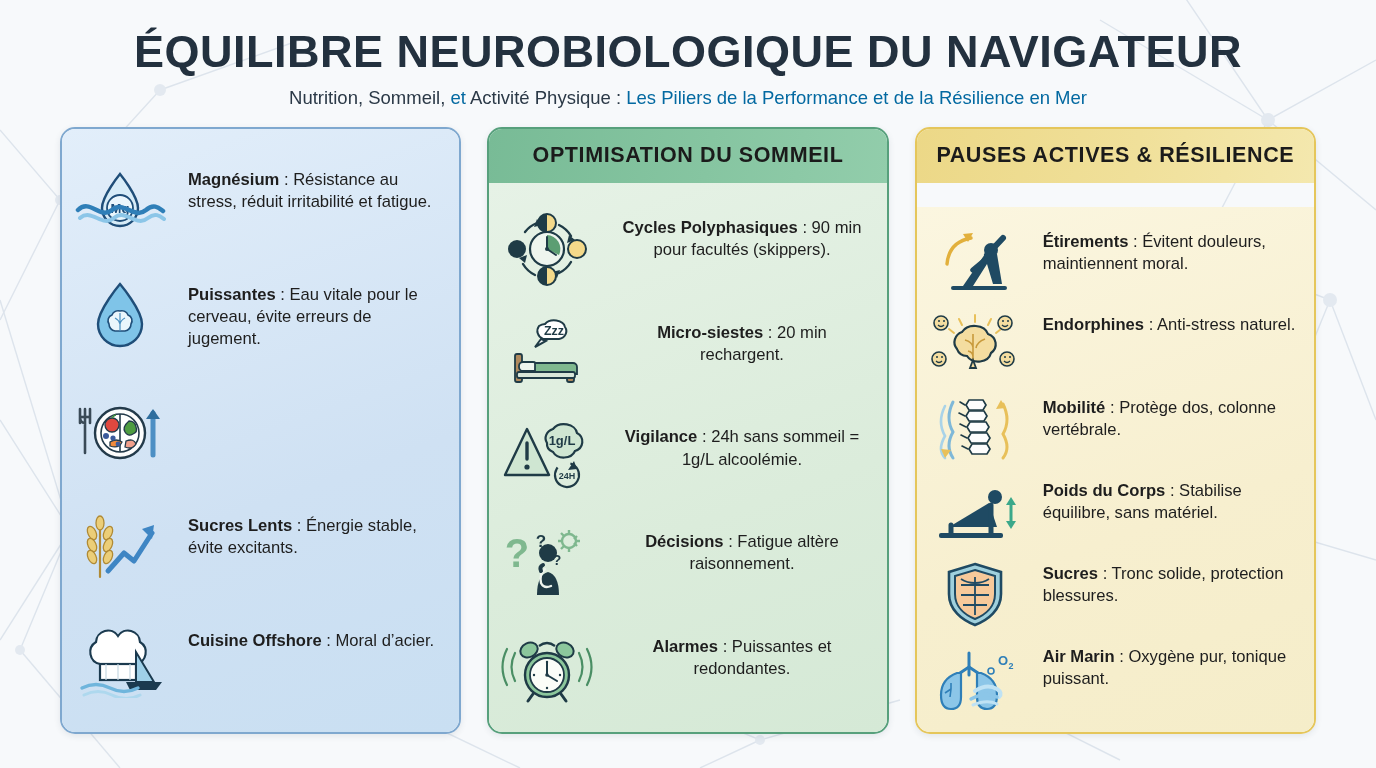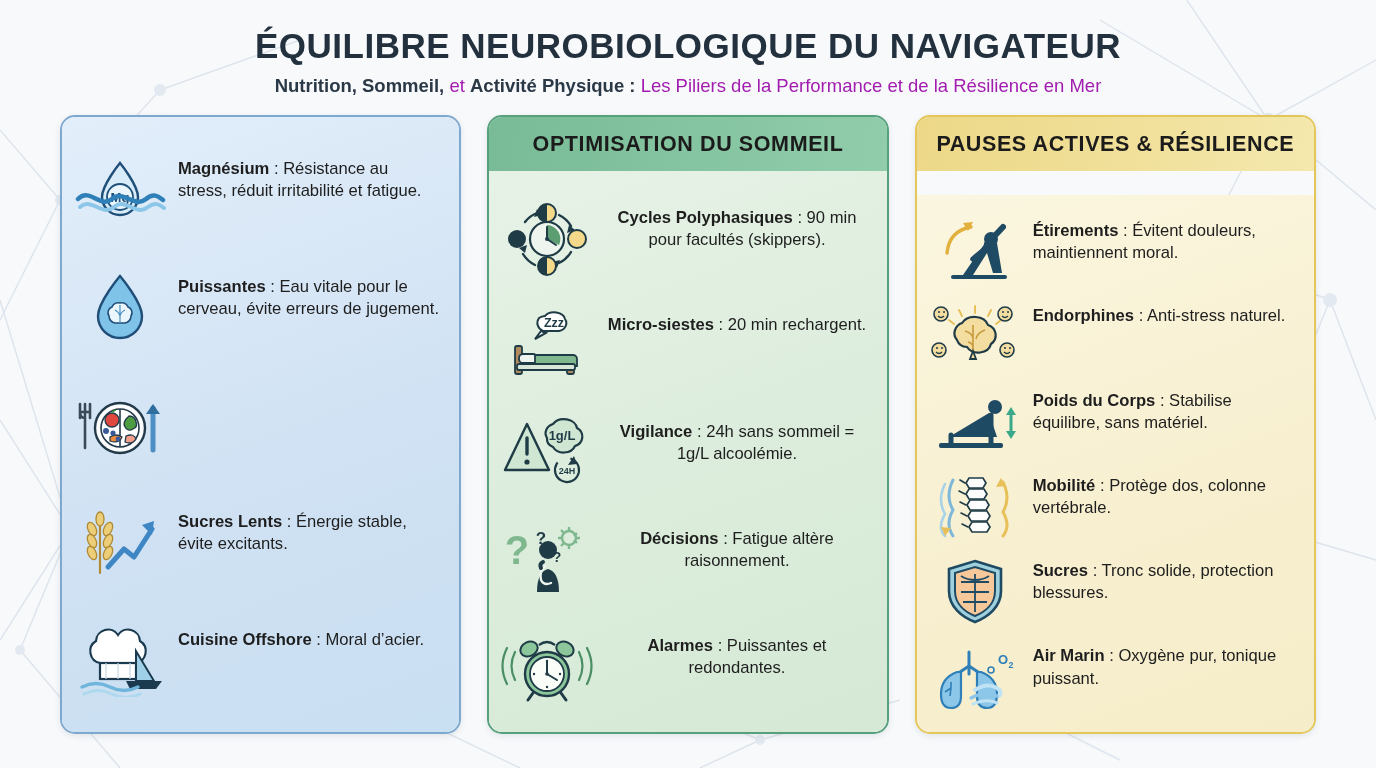--- a/index.html
+++ b/index.html
@@ -37,37 +37,37 @@
     flex-direction: column;
   }
 
   
   .header {
     text-align: center;
     margin-bottom: 18px;
   }
 
   .main-title {
-    font-size: 35px;
+    font-size: 45px;
     font-weight: bold;
     letter-spacing: 0.5px;
     color: #23313f;
     line-height: 1.15;
     white-space: nowrap;
   }
 
   .subtitle {
     margin-top: 9px;
     font-size: 18.5px;
     color: #2b3947;
     line-height: 1.2;
     white-space: nowrap;
   }
-  .subtitle .bold { font-weight: bold; }
-  .subtitle .reg  { font-weight: normal; color: #a21caf; }
+  .subtitle .bold { font-weight: normal; }
+  .subtitle .reg  { font-weight: normal; color: #0369a1; }
 
   
   .columns {
     display: flex;
     gap: 26px;
     flex: 1;
     min-height: 0;
   }
 
   .card {
@@ -126,21 +126,21 @@
   }
   .card.pauses .card-body {
     background: linear-gradient(160deg, #fbf6e0 0%, #f7efcf 60%, #f5edc9 100%);
     margin-top: 24px;
   }
 
   
   .row {
     display: flex;
     align-items: flex-start;
-    gap: 10px;
+    gap: 20px;
     padding: 2px 0;
   }
 
   .row-icon {
     flex: 0 0 96px;
     height: 74px;
     display: flex;
     align-items: center;
     justify-content: center;
   }
@@ -467,35 +467,20 @@
                   <circle cx="81" cy="44" r="1" fill="#1f3b46"></circle>
                 <path d="M75 48 q3 3 6 0" fill="none" stroke="#1f3b46" stroke-width="1.3"></path>
               </g>
             </svg>
           </div>
           <div class="row-text"><span class="term">Endorphines</span><span class="desc"> : Anti-stress naturel.</span></div>
         </div>
 
         <div class="row">
           <div class="row-icon">
-            <svg width="92" height="58" viewBox="0 0 92 58">
-              <circle cx="66" cy="14" r="7" fill="#1f4a63"></circle>
-              <path d="M60 20 L20 44 h48 Z" fill="#1f4a63"></path>
-              <path d="M22 42 L22 50 M62 22 L62 50" stroke="#1f4a63" stroke-width="5" stroke-linecap="round"></path>
-              <rect x="10" y="50" width="64" height="5" rx="2" fill="#1f4a63"></rect>
-              <path d="M82 20 v20" stroke="#3ba88a" stroke-width="3" stroke-linecap="round"></path>
-              <path d="M82 14 l-5 8 h10 Z" fill="#3ba88a"></path>
-              <path d="M82 46 l-5 -8 h10 Z" fill="#3ba88a"></path>
-            </svg>
-          </div>
-          <div class="row-text"><span class="term">Poids du Corps</span><span class="desc"> : Stabilise équilibre, sans matériel.</span></div>
-        </div>
-
-        <div class="row">
-          <div class="row-icon">
             <svg width="92" height="70" viewBox="0 0 92 70">
               <path d="M24 8 q-8 16 0 30 q-8 14 0 26" fill="none" stroke="#7fb8d8" stroke-width="3" stroke-linecap="round"></path>
               <path d="M16 12 q-8 16 0 30 q-8 14 0 22" fill="none" stroke="#a9d3e8" stroke-width="2.6" stroke-linecap="round"></path>
               <path d="M74 10 q8 16 0 30 q8 14 0 24" fill="none" stroke="#e8c05a" stroke-width="3" stroke-linecap="round"></path>
               <path d="M72 6 l5 8 l-10 1 Z" fill="#e8c05a"></path>
               <path d="M16 64 l-4 -9 l10 1 Z" fill="#e8c05a"></path>
               <g fill="#fdfdfd" stroke="#1f3b46" stroke-width="1.7">
                 <path d="M40 6 h14 l3 5 l-3 5 h-14 l-3 -5 Z"></path>
                 <path d="M40 17 h15 l3 5 l-3 5 h-15 l-3 -5 Z"></path>
                 <path d="M41 28 h16 l3 5 l-3 5 h-16 l-3 -5 Z"></path>
@@ -503,20 +488,35 @@
                 <path d="M43 50 h15 l3 5 l-3 5 h-15 l-3 -5 Z"></path>
               </g>
               <path d="M36 11 l-5 -3 M36 22 l-6 -3 M37 33 l-6 -3 M38 44 l-6 -3 M39 55 l-6 -3" stroke="#1f3b46" stroke-width="1.6" stroke-linecap="round"></path>
             </svg>
           </div>
           <div class="row-text"><span class="term">Mobilité</span><span class="desc"> : Protège dos, colonne vertébrale.</span></div>
         </div>
 
         <div class="row">
           <div class="row-icon">
+            <svg width="92" height="58" viewBox="0 0 92 58">
+              <circle cx="66" cy="14" r="7" fill="#1f4a63"></circle>
+              <path d="M60 20 L20 44 h48 Z" fill="#1f4a63"></path>
+              <path d="M22 42 L22 50 M62 22 L62 50" stroke="#1f4a63" stroke-width="5" stroke-linecap="round"></path>
+              <rect x="10" y="50" width="64" height="5" rx="2" fill="#1f4a63"></rect>
+              <path d="M82 20 v20" stroke="#3ba88a" stroke-width="3" stroke-linecap="round"></path>
+              <path d="M82 14 l-5 8 h10 Z" fill="#3ba88a"></path>
+              <path d="M82 46 l-5 -8 h10 Z" fill="#3ba88a"></path>
+            </svg>
+          </div>
+          <div class="row-text"><span class="term">Poids du Corps</span><span class="desc"> : Stabilise équilibre, sans matériel.</span></div>
+        </div>
+
+        <div class="row">
+          <div class="row-icon">
             <svg width="92" height="68" viewBox="0 0 92 68">
               <path d="M46 3 L72 11 v22 c0 16 -13 26 -26 31 C33 59 20 49 20 33 V11 Z" fill="#9fd0dd" stroke="#1f4a63" stroke-width="2.6"></path>
               <path d="M46 9 L66 15 v18 c0 13 -10 21 -20 25 C36 54 26 46 26 33 V15 Z" fill="#f7c99a" stroke="#1f4a63" stroke-width="2"></path>
               <path d="M46 16 v38" stroke="#1f4a63" stroke-width="1.8"></path>
               <path d="M32 24 h28 M32 34 h28 M34 44 h24" stroke="#1f4a63" stroke-width="1.8"></path>
               <path d="M32 18 q6 4 14 4 q8 0 14 -4" fill="none" stroke="#1f4a63" stroke-width="1.8"></path>
             </svg>
           </div>
           <div class="row-text"><span class="term">Sucres</span><span class="desc"> : Tronc solide, protection blessures.</span></div>
         </div>

